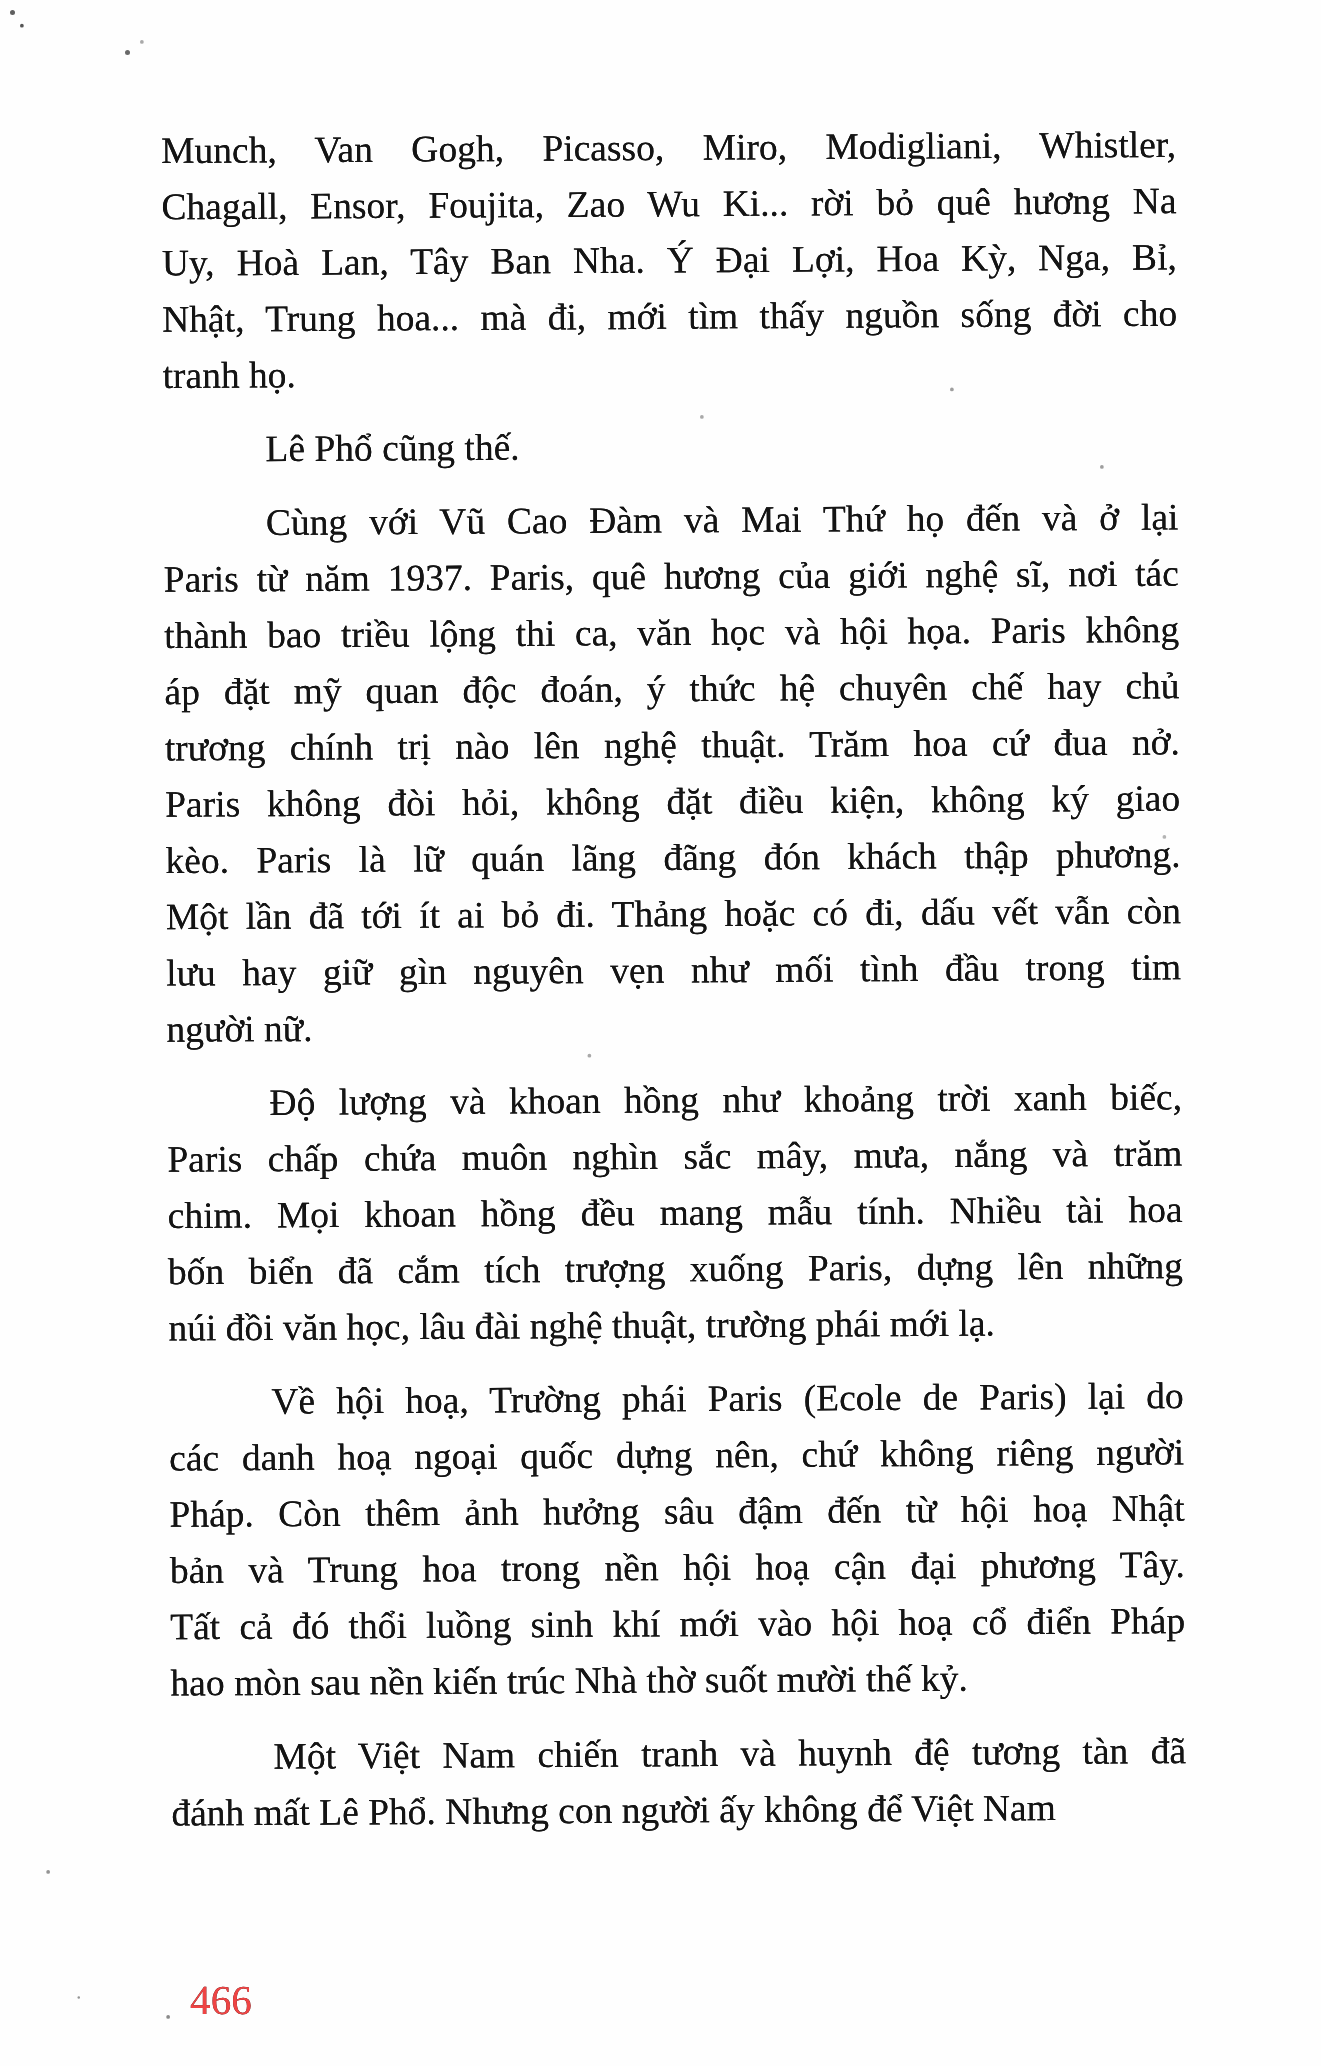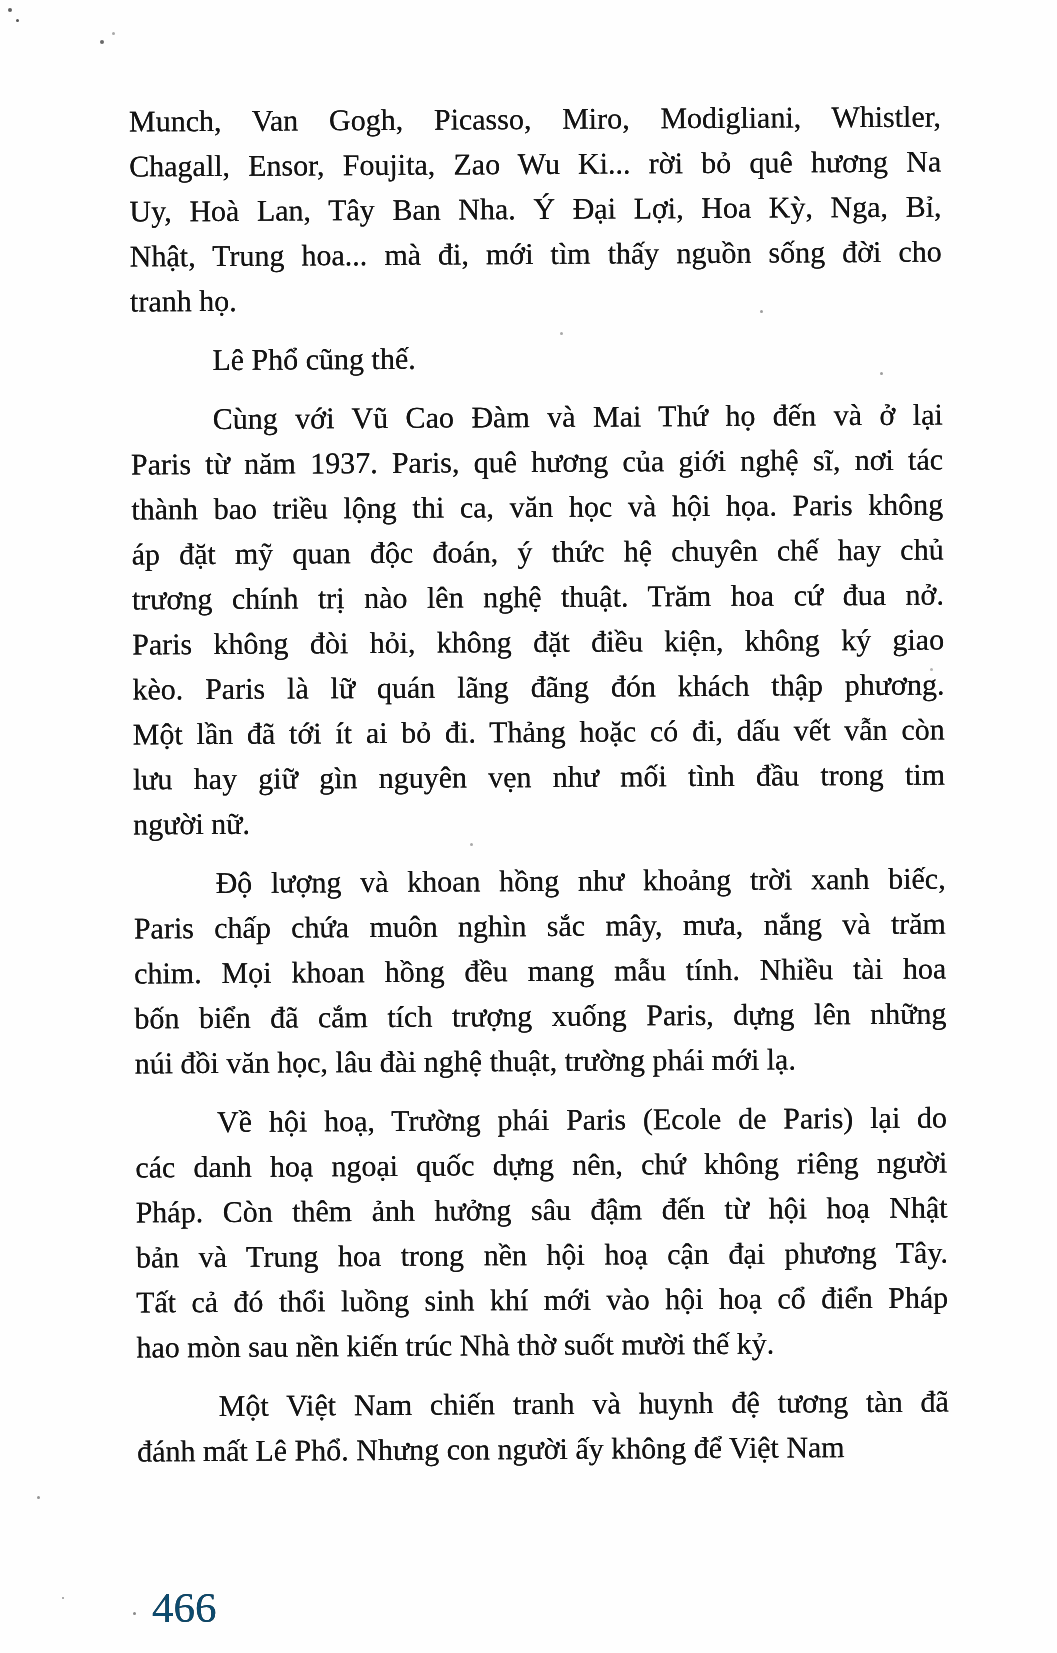--- a/index.html
+++ b/index.html
@@ -43,22 +43,22 @@
     text-align: left;
     text-align-last: left;
   }
   .line.first-indent {
     text-indent: 82px;
   }
   .page-number {
     position: absolute;
     left: 152px;
     top: 1583px;
-    font-size: 43px;
-    color: #0c4a6e;
+    font-size: 33px;
+    color: #ef4444;
     text-shadow: 0 0 0.5px #141414;
   }
   .speck {
     position: absolute;
     background: #2a2a2a;
     border-radius: 50%;
   }
   .speck.s1 { left: 8px;   top: 8px;    width: 4px; height: 4px; opacity: .75; }
   .speck.s2 { left: 16px;  top: 19px;   width: 3px; height: 3px; opacity: .8;  }
   .speck.s3 { left: 100px; top: 40px;   width: 4px; height: 4px; opacity: .7;  }

